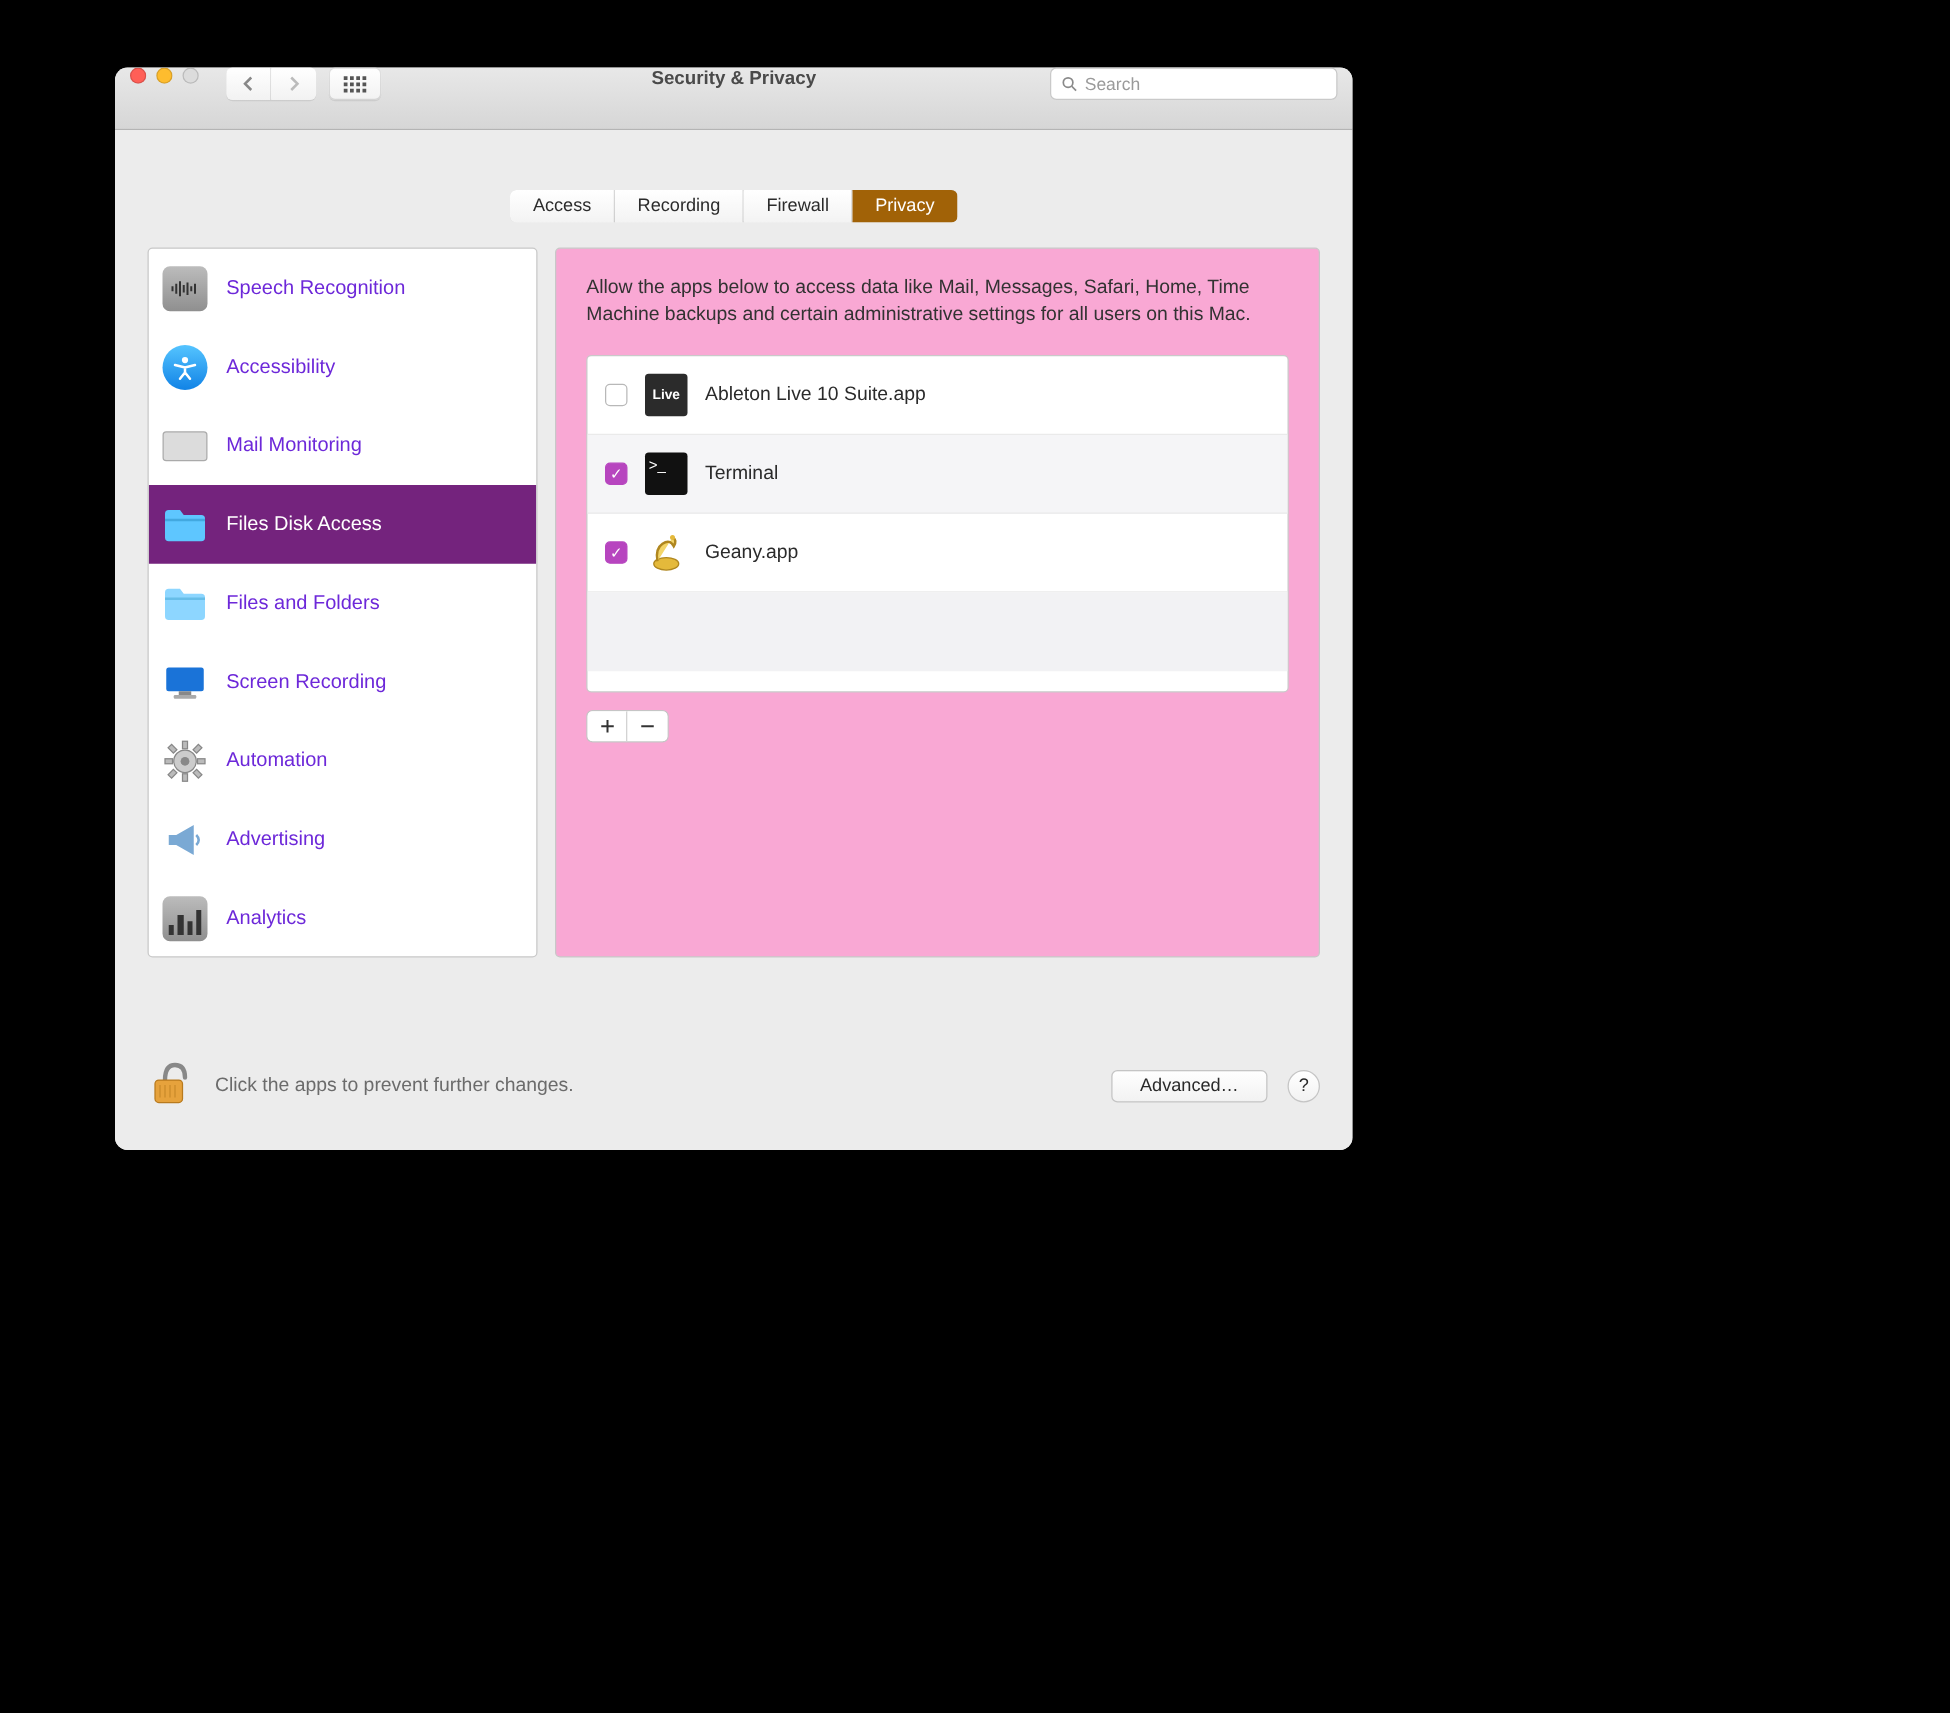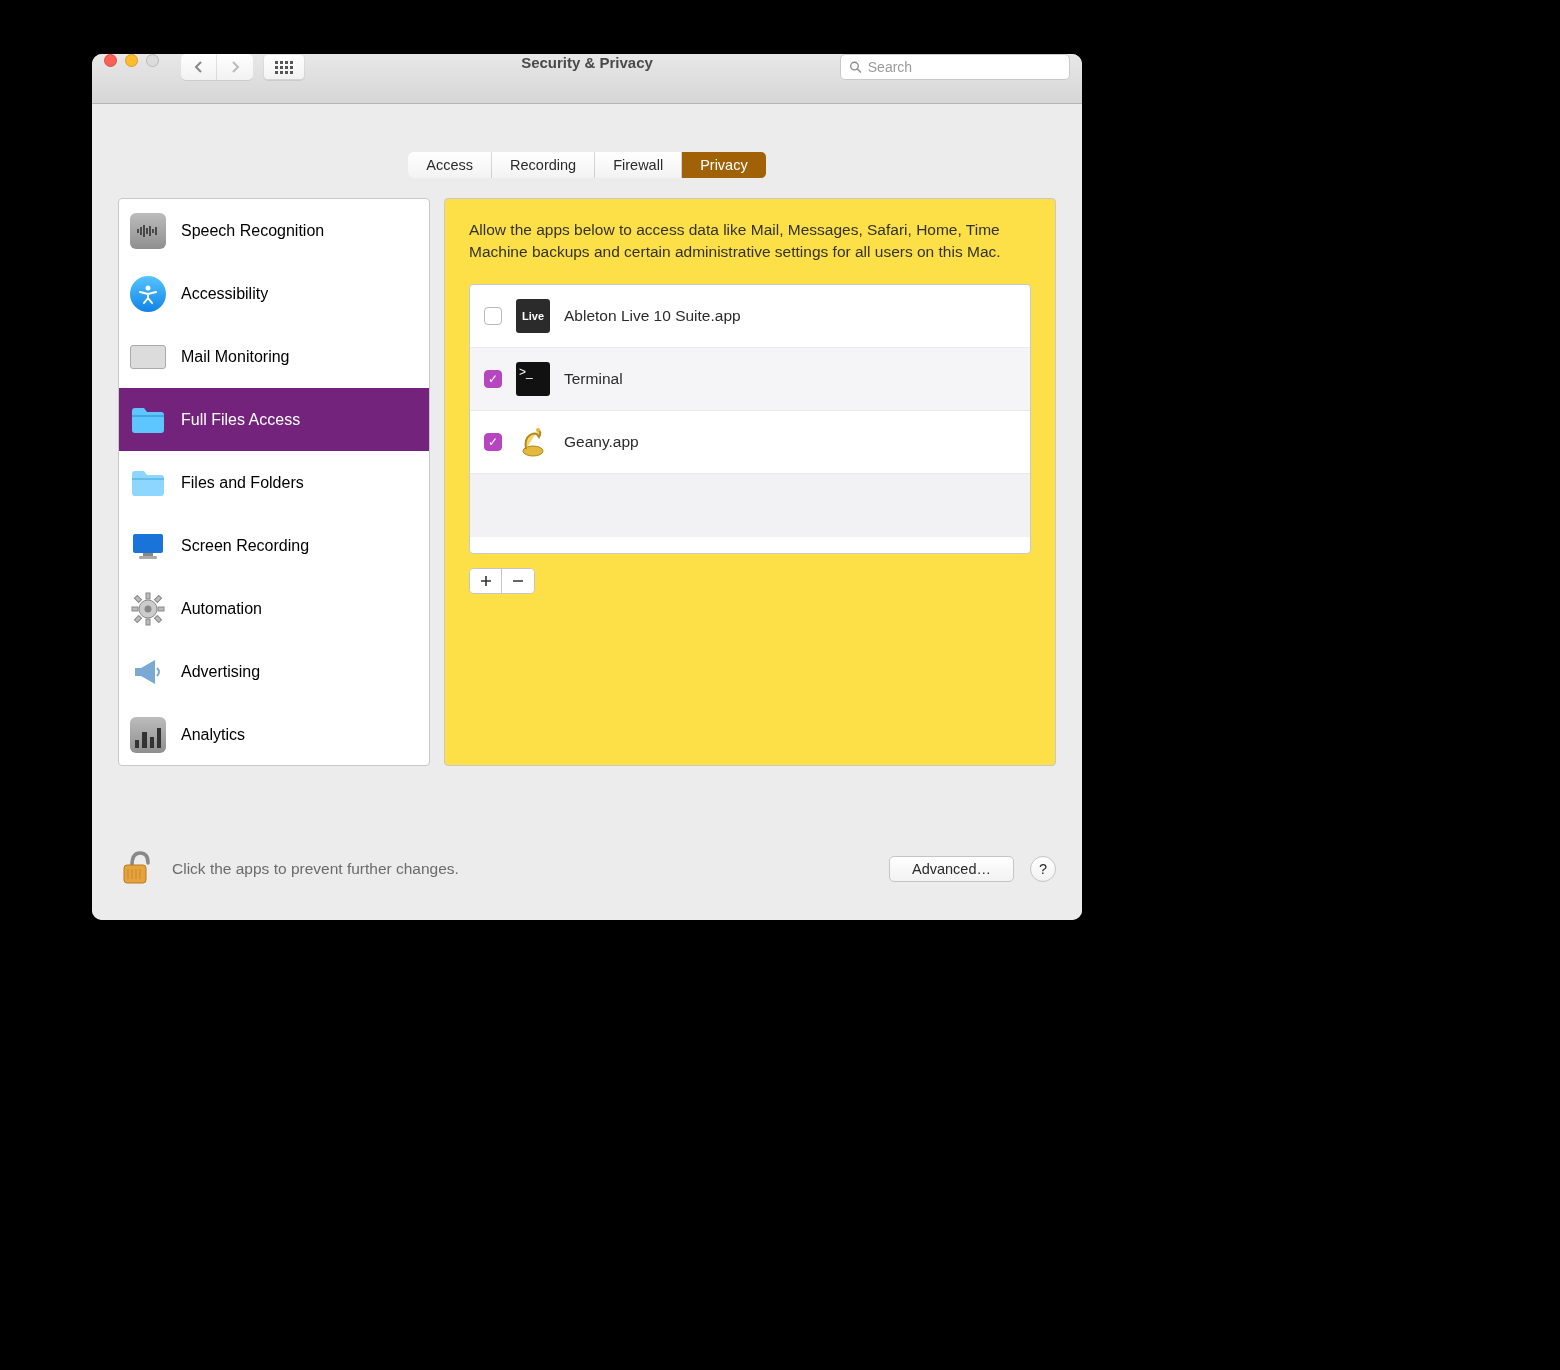--- a/index.html
+++ b/index.html
@@ -144,39 +144,39 @@
     border:1px solid #c8c8c8;
     border-radius:4px;
     overflow:hidden;
   }
   .side-row {
     height: 63px;
     display:flex; align-items:center;
     gap:14px;
     padding: 0 10px;
     font-size:16px;
-    color:#000000;
+    color:#6d28d9;
   }
   .side-row.sel {
     background:#74237d;
     color:#fff;
   }
   .side-icon {
     width:38px; height:38px;
     display:flex; align-items:center; justify-content:center;
     font-size:24px;
   }
   .detail {
     flex:1;
     display:flex;
     flex-direction:column;
   }
   .detail-box {
     height: 568px; width: 100%;
-    background:#fde047;
+    background:#f9a8d4;
     border:1px solid #c8c8c8;
     border-radius:4px;
     padding: 20px 24px;
   }
   .desc {
     font-size:15.5px;
     color:#323232;
     line-height:1.45;
     margin-bottom:20px;
   }
@@ -366,21 +366,21 @@
             </div>
           <span>Mail Monitoring</span>
         </div>
         <div class="side-row sel">
           <div class="side-icon ic-folder">
             <svg width="36" height="30" viewBox="0 0 36 30">
                 <path d="M2 6 Q2 3 5 3 L14 3 L17 7 L31 7 Q34 7 34 10 L34 25 Q34 28 31 28 L5 28 Q2 28 2 25 Z" fill="#5ec6ff"></path>
                 <rect x="2" y="10" width="32" height="2" fill="#42a8e0"></rect>
               </svg>
           </div>
-          <span>Full Files Access</span>
+          <span>Files Disk Access</span>
         </div>
         <div class="side-row">
           <div class="side-icon ic-folder">
             <svg width="36" height="30" viewBox="0 0 36 30">
                 <path d="M2 6 Q2 3 5 3 L14 3 L17 7 L31 7 Q34 7 34 10 L34 25 Q34 28 31 28 L5 28 Q2 28 2 25 Z" fill="#8dd6ff"></path>
                 <rect x="2" y="10" width="32" height="2" fill="#66bde8"></rect>
               </svg>
           </div>
           <span>Files and Folders</span>
         </div>

